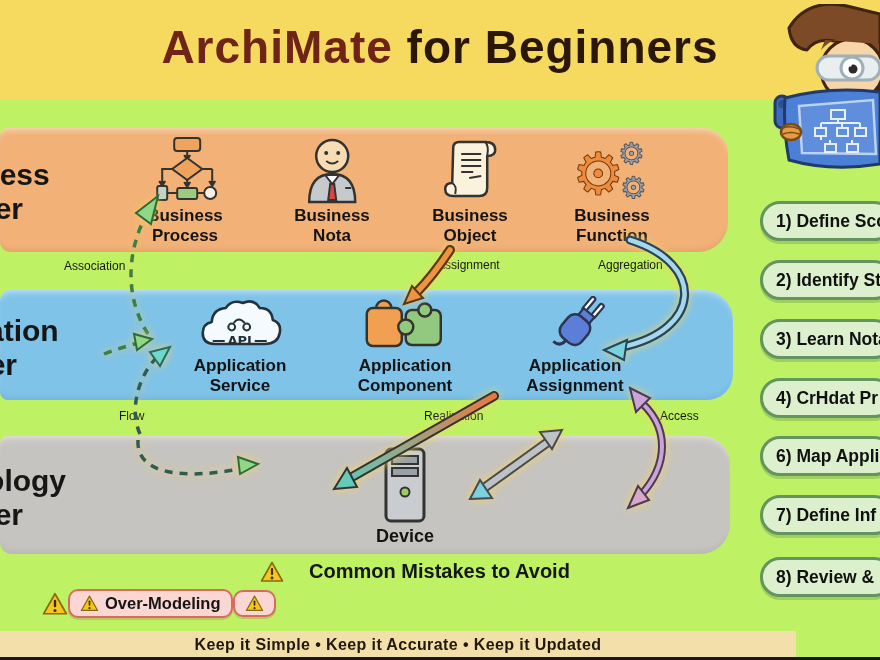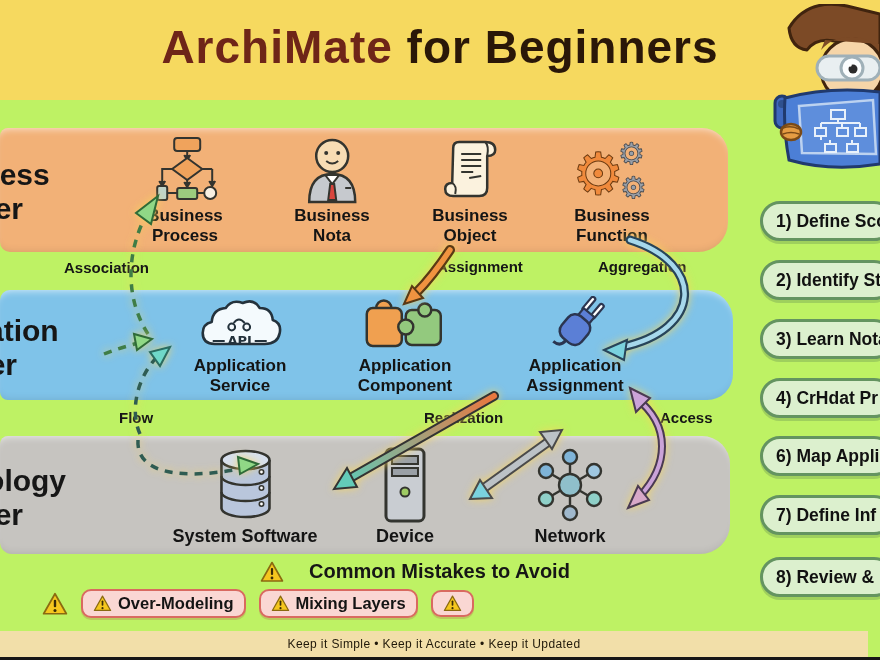--- a/index.html
+++ b/index.html
@@ -17,40 +17,40 @@
   .band-business{top:128px;width:728px;height:124px;background:#F2B177;border-radius:8px 26px 30px 10px;}
   .band-application{top:290px;width:733px;height:110px;background:#7FC3E9;border-radius:10px 30px 26px 8px;}
   .band-technology{top:436px;width:730px;height:118px;background:#C6C4C0;border-radius:8px 28px 30px 12px;}
   .layer-label{position:absolute;width:190px;text-align:center;font-weight:bold;font-size:30px;
                color:#161616;line-height:1.12;}
   .item{position:absolute;text-align:center;transform:translateX(-50%);}
   .icon-box{display:flex;align-items:flex-end;justify-content:center;}
   .item-label{font-weight:bold;font-size:17px;line-height:1.18;color:#141414;margin-top:2px;}
   .item-label.big{font-size:18px;}
   
-  .rel{position:absolute;font-weight:bold;font-size:15px;color:#161616;}
+  .rel{position:absolute;font-weight:normal;font-size:12px;color:#161616;}
   
   .arrows{position:absolute;top:0;left:0;pointer-events:none;}
   .glow{filter:drop-shadow(0 0 4px rgba(247,214,92,.85));}
   
   .step{position:absolute;left:760px;width:134px;height:40px;background:#DCF0CE;
         border:3px solid #649460;border-radius:24px;box-sizing:border-box;display:flex;
         align-items:center;padding-left:13px;font-size:17.5px;font-weight:bold;color:#111;
         box-shadow:0 3px 0 rgba(90,130,80,.3);}
   
   .mistakes-heading{position:absolute;top:560px;left:95px;width:640px;text-align:center;
         font-size:20px;font-weight:bold;color:#161616;display:flex;align-items:center;
         justify-content:center;gap:25px;}
-  .mistake-row{position:absolute;top:589px;left:42px;display:flex;gap:13px;align-items:center;}
+  .mistake-row{position:absolute;top:589px;left:42px;display:flex;align-items:center;}
   .mistake-pill{display:flex;align-items:center;gap:6px;background:#FAD7D3;border:2.5px solid #D96A60;
         border-radius:10px;padding:3px 10px;font-size:16.5px;font-weight:bold;color:#141414;
         box-shadow:0 2px 0 rgba(180,80,70,.25);white-space:nowrap;}
   
-  .footer{position:absolute;top:631px;left:0;width:868px;height:26px;background:#F2DFA9;
-        text-align:center;font-size:12px;font-weight:normal;color:#20190a;line-height:27px;
+  .footer{position:absolute;top:631px;left:0;width:796px;height:26px;background:#F2DFA9;
+        text-align:center;font-size:16px;font-weight:bold;color:#20190a;line-height:27px;
         letter-spacing:.4px;}
   .bottom-bar{position:absolute;top:657px;left:0;width:880px;height:3px;background:#161616;}
   .character{position:absolute;right:0;top:4px;pointer-events:none;}
   svg text{font-family:"DejaVu Sans",sans-serif;}
 </style>
 </head>
 <body>
 
 <div class="canvas">
 
@@ -229,63 +229,33 @@
   <div class="rel" style="left:87px;top:409px;margin-left:32px;">Flow</div>
   <div class="rel" style="left:424px;top:409px;">Realization</div>
   <div class="rel" style="left:660px;top:409px;">Access</div>
 
   <div class="band band-technology">
     <div class="layer-label" style="left:-112px;top:28px;">
       <div>Technology</div>
       <div>Layer</div>
     </div>
 
-    <div class="item" style="left:245px;top:10px;">
-      <div class="icon-box" style="height:78px;">
-        <svg width="70" height="76" viewBox="0 0 70 76">
-          <path d="M11,12 L11,60 A24,9 0 0 0 59,60 L59,12" fill="#B9C6DC" stroke="#33342f" stroke-width="2.6"></path>
-          <path d="M11,28 A24,9 0 0 0 59,28 M11,44 A24,9 0 0 0 59,44" fill="none" stroke="#33342f" stroke-width="2.4"></path>
-          <ellipse cx="35" cy="12" rx="24" ry="9" fill="#D7E0EE" stroke="#33342f" stroke-width="2.6"></ellipse>
-          <circle cx="51" cy="24" r="2.2" fill="#fff" stroke="#33342f" stroke-width="1.6"></circle>
-          <circle cx="51" cy="40" r="2.2" fill="#fff" stroke="#33342f" stroke-width="1.6"></circle>
-          <circle cx="51" cy="56" r="2.2" fill="#fff" stroke="#33342f" stroke-width="1.6"></circle>
-        </svg>
-      </div>
-      <div class="item-label big">System Software</div>
-    </div>
 
     <div class="item" style="left:405px;top:10px;">
       <div class="icon-box" style="height:78px;">
         <svg width="54" height="78" viewBox="0 0 54 78">
           <rect x="8" y="3" width="38" height="72" rx="5" fill="#C9CDD2" stroke="#33342f" stroke-width="3"></rect>
           <rect x="14" y="10" width="26" height="8" fill="#9AA0A6" stroke="#33342f" stroke-width="2"></rect>
           <rect x="14" y="22" width="26" height="8" fill="#9AA0A6" stroke="#33342f" stroke-width="2"></rect>
           <circle cx="27" cy="46" r="4.5" fill="#9FCB63" stroke="#33342f" stroke-width="2"></circle>
         </svg>
       </div>
       <div class="item-label big">Device</div>
     </div>
 
-    <div class="item" style="left:570px;top:10px;">
-      <div class="icon-box" style="height:78px;">
-        <svg width="78" height="78" viewBox="0 0 78 78">
-          <g stroke="#33342f" stroke-width="2.4">
-            <path d="M39,39 L39,11 M39,39 L63,25 M39,39 L63,53 M39,39 L39,67 M39,39 L15,53 M39,39 L15,25" fill="none"></path>
-            <circle cx="39" cy="11" r="7" fill="#7FB4D8"></circle>
-            <circle cx="63" cy="25" r="7" fill="#9FC7E0"></circle>
-            <circle cx="63" cy="53" r="7" fill="#8FD0C8"></circle>
-            <circle cx="39" cy="67" r="7" fill="#9FB8CC"></circle>
-            <circle cx="15" cy="53" r="7" fill="#8FD0C8"></circle>
-            <circle cx="15" cy="25" r="7" fill="#7FB4D8"></circle>
-            <circle cx="39" cy="39" r="11" fill="#8FBFCB"></circle>
-          </g>
-        </svg>
-      </div>
-      <div class="item-label big">Network</div>
-    </div>
   </div>
 
   <svg class="arrows" width="880" height="660" viewBox="0 0 880 660">
     <defs>
       <linearGradient id="realGrad" gradientUnits="userSpaceOnUse" x1="492" y1="398" x2="342" y2="482">
         <stop offset="0" stop-color="#E87840"></stop>
           <stop offset="1" stop-color="#5FC9B8"></stop>
       </linearGradient>
     </defs>
     <g class="glow">
@@ -363,27 +333,19 @@
           <circle cx="12" cy="17" r="1.4" fill="#3a2c06"></circle>
         </svg>
       <span>Over-Modeling</span>
     </div>
     <div class="mistake-pill">
       <svg width="19" height="17" viewBox="0 0 24 22">
           <polygon points="12,1.5 22.5,20 1.5,20" fill="#F5C61E" stroke="#8a6a10" stroke-width="1.6" stroke-linejoin="round"></polygon>
           <rect x="10.9" y="7" width="2.2" height="7" rx="1" fill="#3a2c06"></rect>
           <circle cx="12" cy="17" r="1.4" fill="#3a2c06"></circle>
         </svg>
-      <span>Mixing Layers</span>
-    </div>
-    <div class="mistake-pill">
-      <svg width="19" height="17" viewBox="0 0 24 22">
-          <polygon points="12,1.5 22.5,20 1.5,20" fill="#F5C61E" stroke="#8a6a10" stroke-width="1.6" stroke-linejoin="round"></polygon>
-          <rect x="10.9" y="7" width="2.2" height="7" rx="1" fill="#3a2c06"></rect>
-          <circle cx="12" cy="17" r="1.4" fill="#3a2c06"></circle>
-        </svg>
     </div>
   </div>
 
   <div class="footer">Keep it Simple • Keep it Accurate • Keep it Updated</div>
   <div class="bottom-bar"></div>
 
 </div>
 
 </body></html>

